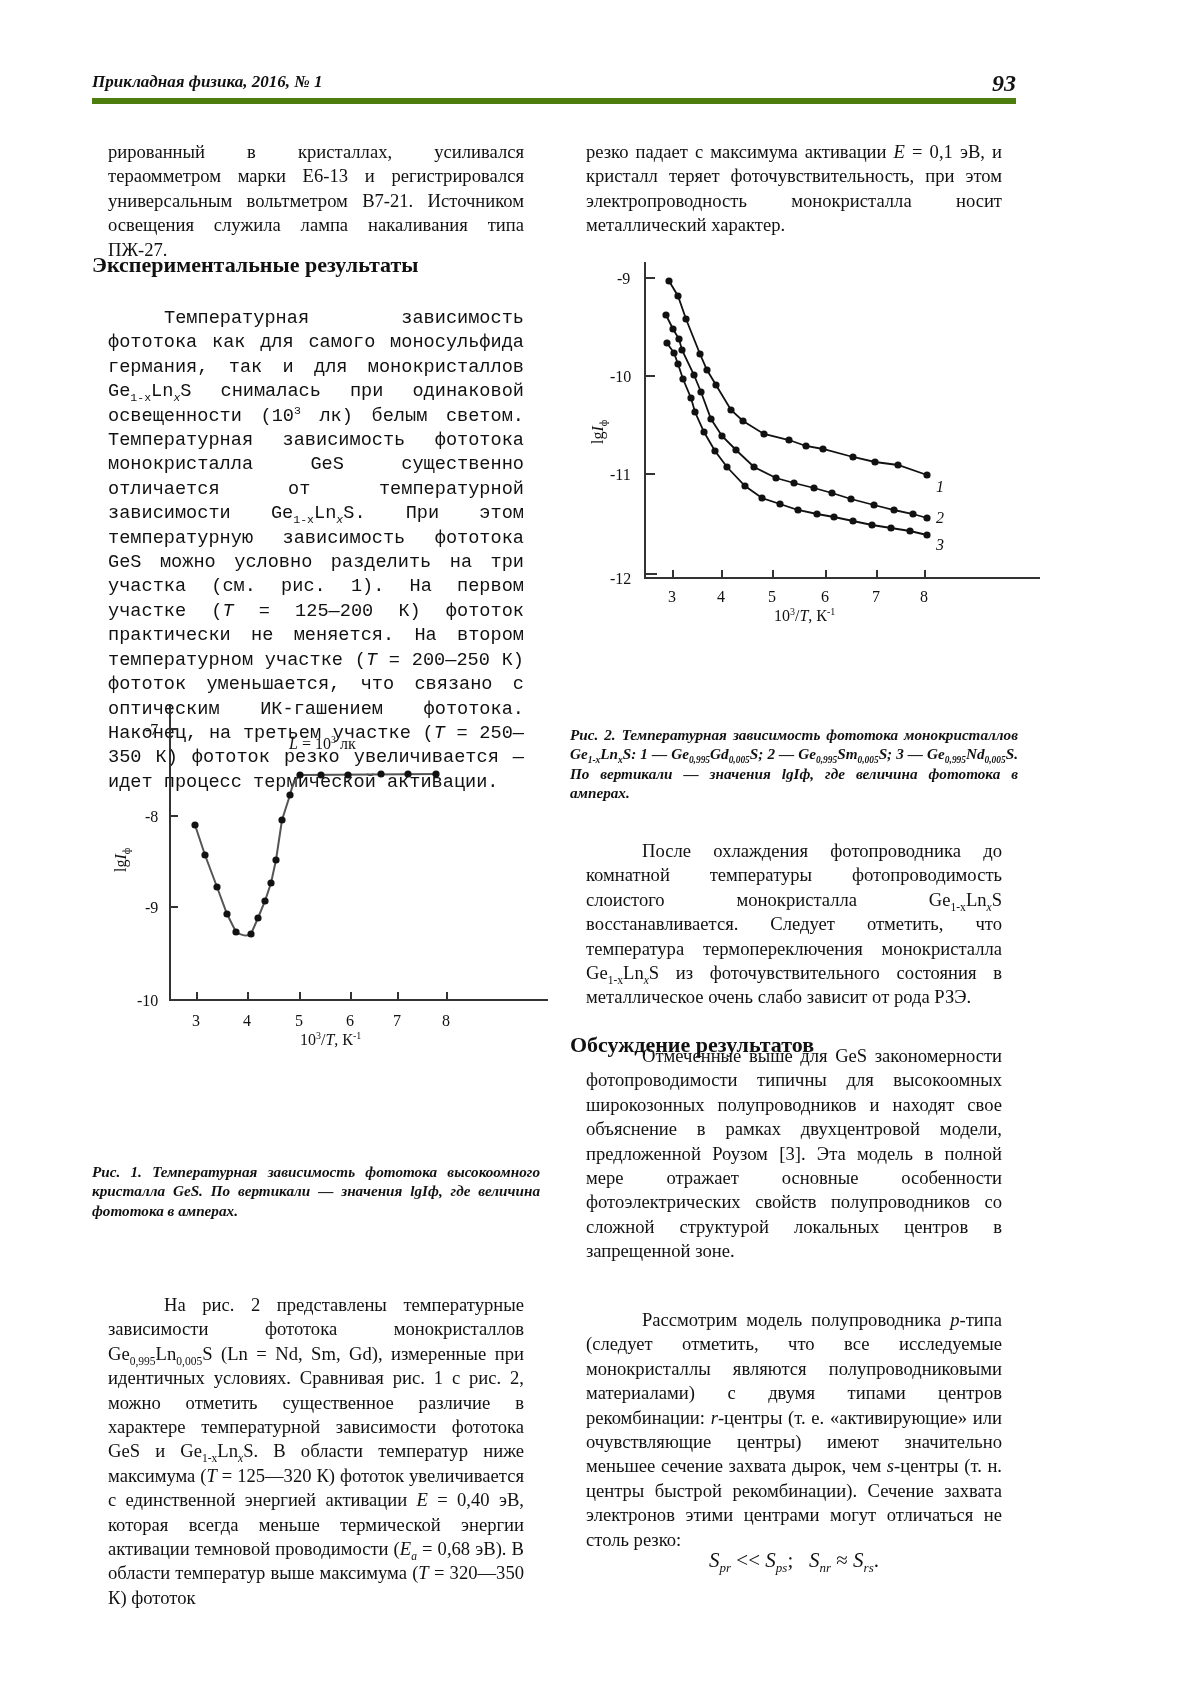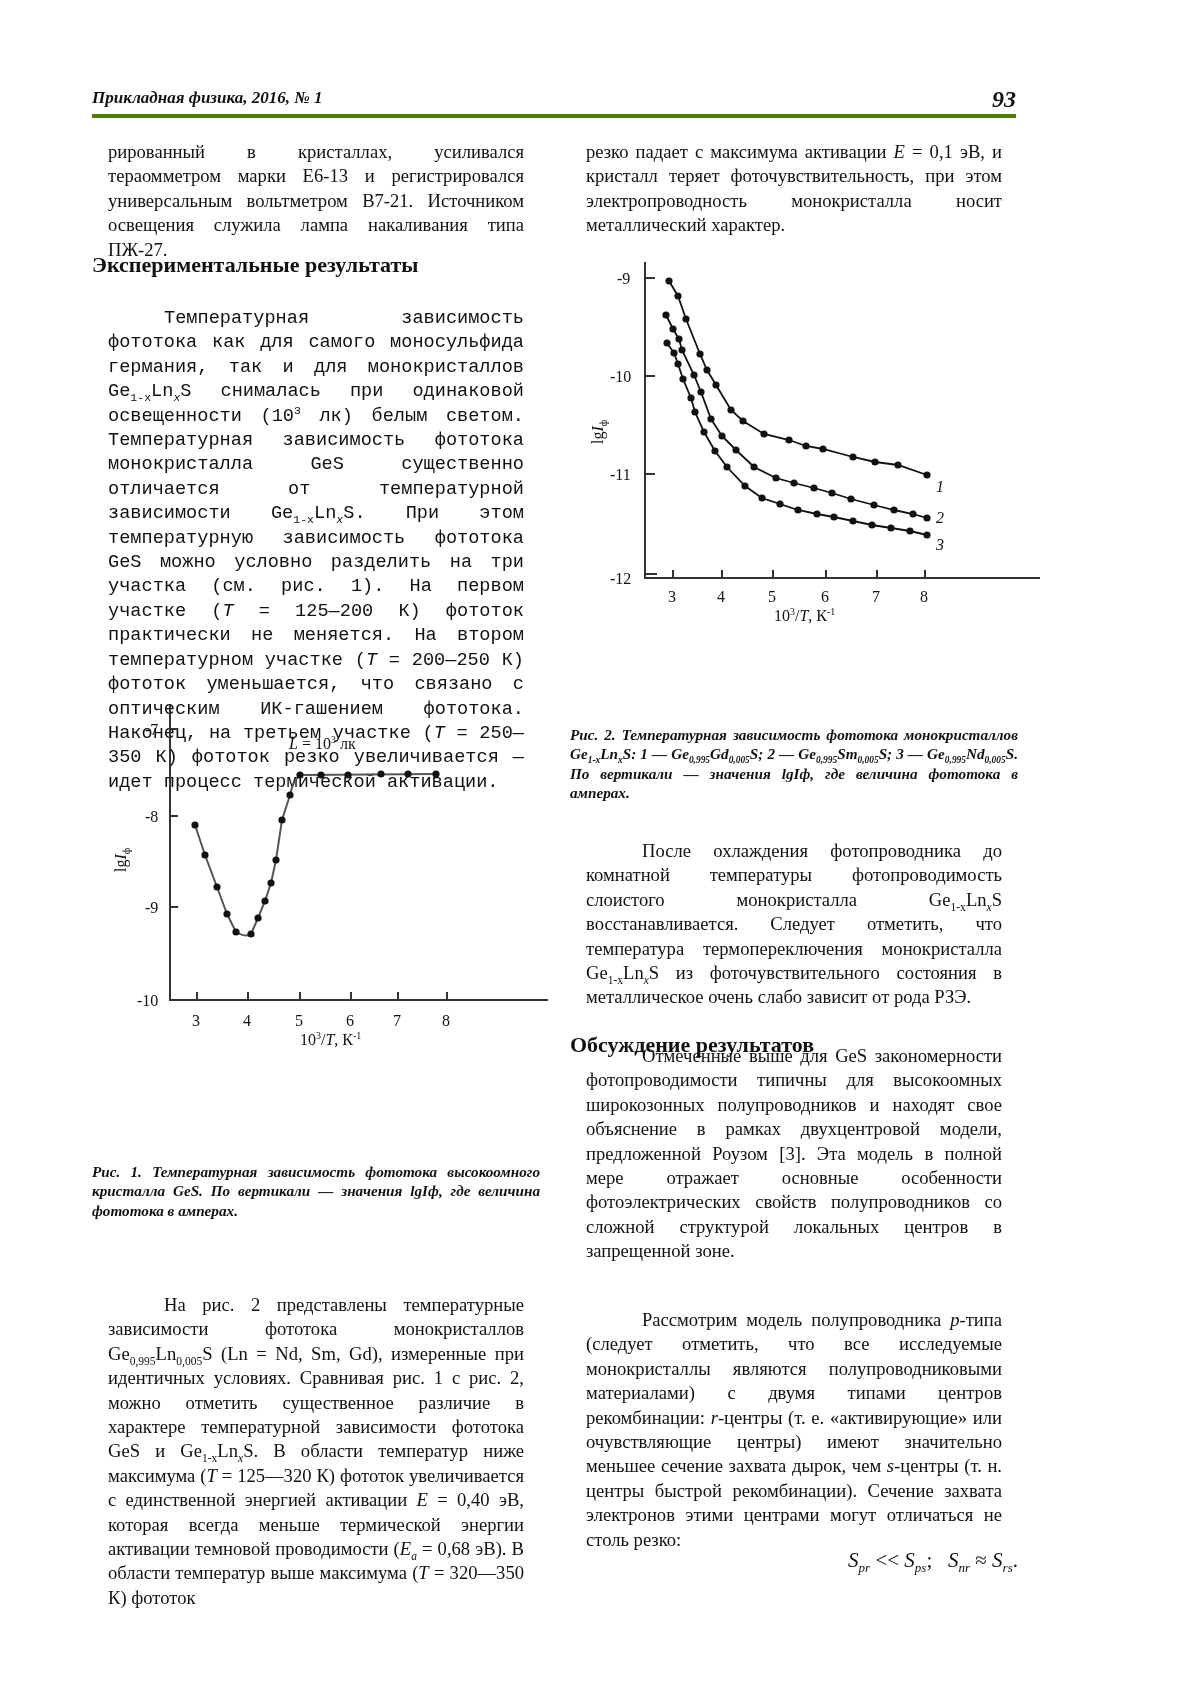--- a/index.html
+++ b/index.html
@@ -1,37 +1,37 @@
 <!DOCTYPE html>
 <html><head>
 <meta charset="utf-8">
 <style>
   html, body { margin: 0; padding: 0; background: #ffffff; }
   body {
     width: 1200px; height: 1698px; position: relative; overflow: hidden;
     font-family: "Liberation Serif", "DejaVu Serif", serif; color: #111;
   }
   .header {
-    position: absolute; left: 92px; top: 86px; width: 924px; height: 28px;
-    border-bottom: 4px solid #4d7c0f;
+    position: absolute; left: 92px; top: 70px; width: 924px; height: 28px;
+    border-bottom: 6px solid #4d7c0f;
     font-style: italic; font-weight: bold; font-size: 17px;
   }
   .header .journal { position: absolute; left: 0; top: 2px; }
   .header .page-num { position: absolute; right: 0; top: 0; font-size: 24px; }
   .col { position: absolute; font-size: 18.6px; line-height: 24.4px; text-align: justify; }
   .col p { margin: 16px; }
   .indent { text-indent: 56px; }
   .left-col { left: 92px; width: 448px; }
   .right-col { left: 570px; width: 448px; }
   .section-title { font-weight: bold; text-align: left; font-size: 22px; }
   .caption { font-style: italic; font-weight: bold; font-size: 15.2px; line-height: 19.4px; text-align: justify; }
   sub, sup { font-size: 62%; line-height: 0; }
   .fig { position: absolute; }
   .fig svg text { font-family: "Liberation Serif", "DejaVu Serif", serif; fill: #111; }
-  .formula { text-align: right; font-style: italic; font-size: 21px; }
+  .formula { text-align: center; font-style: italic; font-size: 21px; }
   .formula .op { font-style: normal; }
 </style>
 </head>
 <body>
 
 <div class="header">
   <span class="journal">Прикладная физика, 2016, № 1</span>
   <span class="page-num">93</span>
 </div>
 

